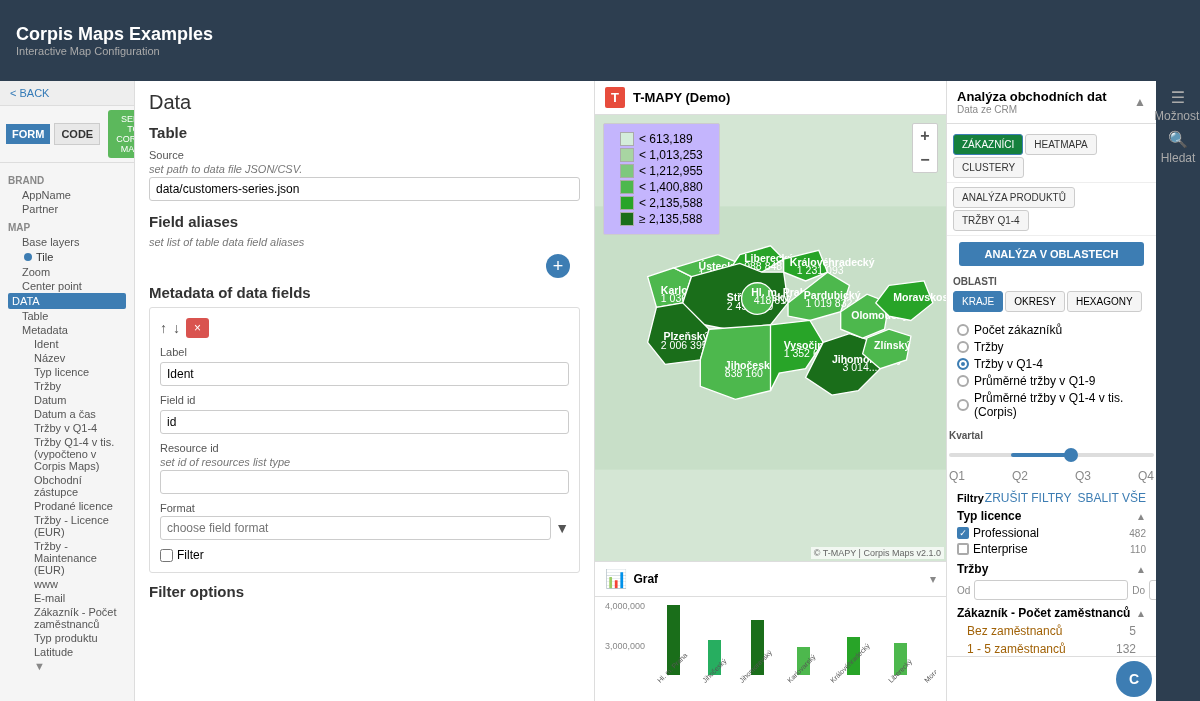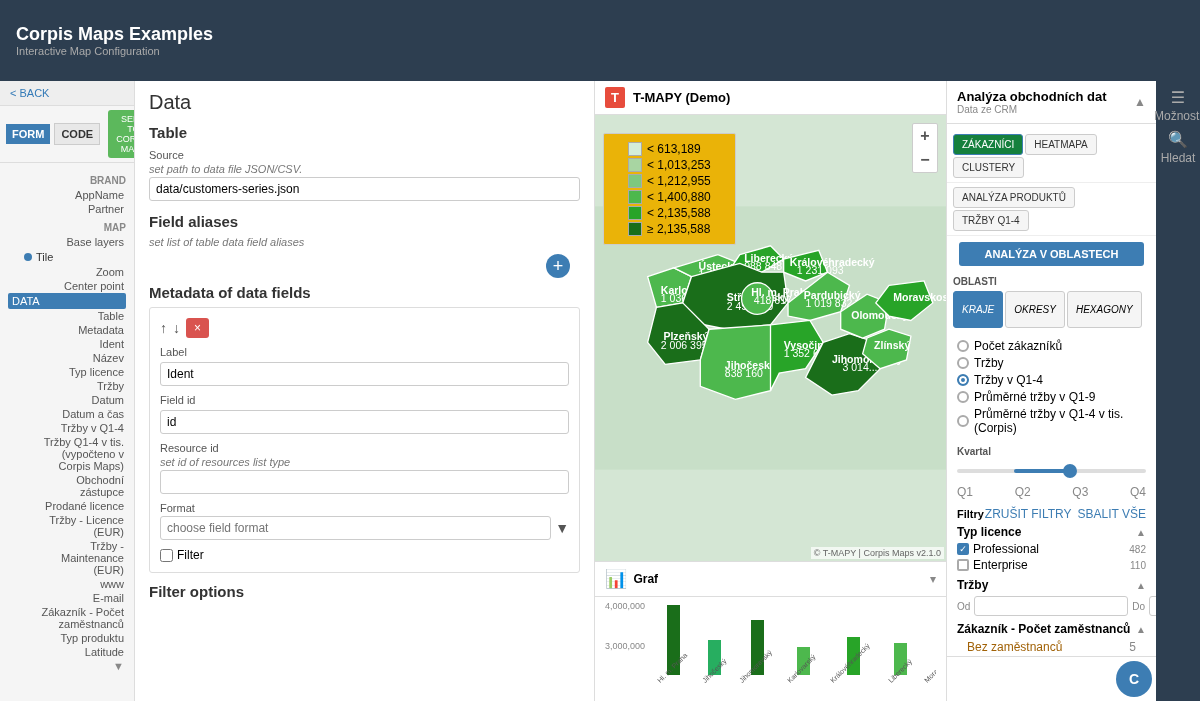--- a/index.html
+++ b/index.html
@@ -56,21 +56,20 @@
       font-size: 10px;
       cursor: pointer;
       text-align: center;
       margin: 4px;
       border-radius: 3px;
     }
     .sidebar-content {
       flex: 1;
       overflow-y: auto;
       padding: 6px 8px;
-      text-align: right;
     }
     .sidebar-section-title {
       font-size: 10px;
       color: #888;
       text-transform: uppercase;
       margin-top: 6px;
       margin-bottom: 2px;
       font-weight: bold;
     }
     .sidebar-item {
@@ -186,27 +185,26 @@
     .map-container {
       flex: 1;
       position: relative;
       overflow: hidden;
       background: #d4e6d4;
     }
     .map-legend {
       position: absolute;
       top: 8px;
       left: 8px;
-      background: #eab308;
+      background: #c4b5fd;
       border: 1px solid #ccc;
-      padding: 6px 24px;
+      padding: 6px 16px;
       font-size: 10px;
       z-index: 10;
       border-radius: 2px;
-      margin-top: 10px;
     }
     .legend-item { display: flex; align-items: center; gap: 5px; margin: 2px 0; }
     .legend-color { width: 14px; height: 14px; border: 1px solid #aaa; }
     .map-zoom {
       position: absolute;
       top: 8px;
       right: 8px;
       background: white;
       border: 1px solid #ccc;
       border-radius: 2px;
@@ -297,34 +295,33 @@
       border: none;
       border-radius: 3px;
       cursor: pointer;
       font-size: 11px;
       font-weight: bold;
     }
     .oblasti-section { padding: 4px 6px; }
     .oblasti-title { font-size: 10px; font-weight: bold; color: #555; margin-bottom: 4px; }
     .oblasti-tabs { display: flex; gap: 2px; }
     .oblasti-tab {
-      padding: 12px 8px;
+      padding: 4px 8px;
       border: 1px solid #ccc;
       border-radius: 3px;
       cursor: pointer;
       font-size: 10px;
       background: #f5f5f5;
-      font-style: italic;
     }
     .oblasti-tab.active { background: #3d7db3; color: white; border-color: #3d7db3; }
     .radio-list { padding: 4px 10px; }
     .radio-item { display: flex; align-items: center; gap: 5px; margin: 3px 0; font-size: 11px; cursor: pointer; }
     .radio-circle { width: 12px; height: 12px; border-radius: 50%; border: 2px solid #aaa; flex-shrink: 0; }
     .radio-circle.checked { border-color: #3d7db3; background: #3d7db3; box-shadow: inset 0 0 0 2px white; }
-    .kvartal-section { padding: 4px 10px; }
+    .kvartal-section { padding: 4px 2px; }
     .kvartal-title { font-size: 10px; font-weight: bold; color: #555; margin-bottom: 4px; }
     .slider-container { position: relative; height: 20px; margin: 4px 0; }
     .slider-track { position: absolute; top: 50%; left: 0; right: 0; height: 4px; background: #ddd; transform: translateY(-50%); border-radius: 2px; }
     .slider-fill { position: absolute; top: 0; left: 30%; width: 30%; height: 100%; background: #3d7db3; border-radius: 2px; }
     .slider-thumb { position: absolute; top: 50%; width: 14px; height: 14px; background: #3d7db3; border-radius: 50%; transform: translateY(-50%); left: 56%; cursor: pointer; }
     .slider-labels { display: flex; justify-content: space-between; font-size: 9px; color: #888; }
     .filtry-section { padding: 4px 10px; }
     .filtry-header { display: flex; justify-content: space-between; align-items: center; margin-bottom: 4px; }
     .filtry-title { font-size: 11px; font-weight: bold; }
     .filtry-links { display: flex; gap: 6px; font-size: 10px; color: #3d7db3; cursor: pointer; }

